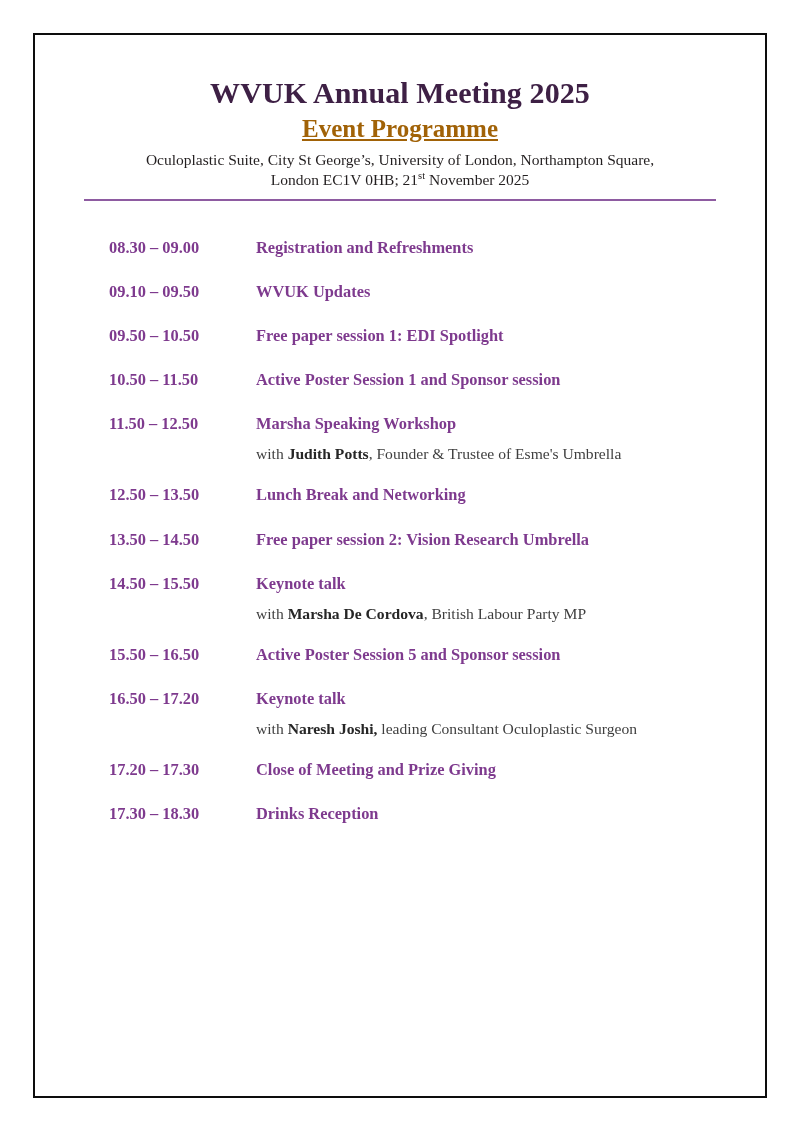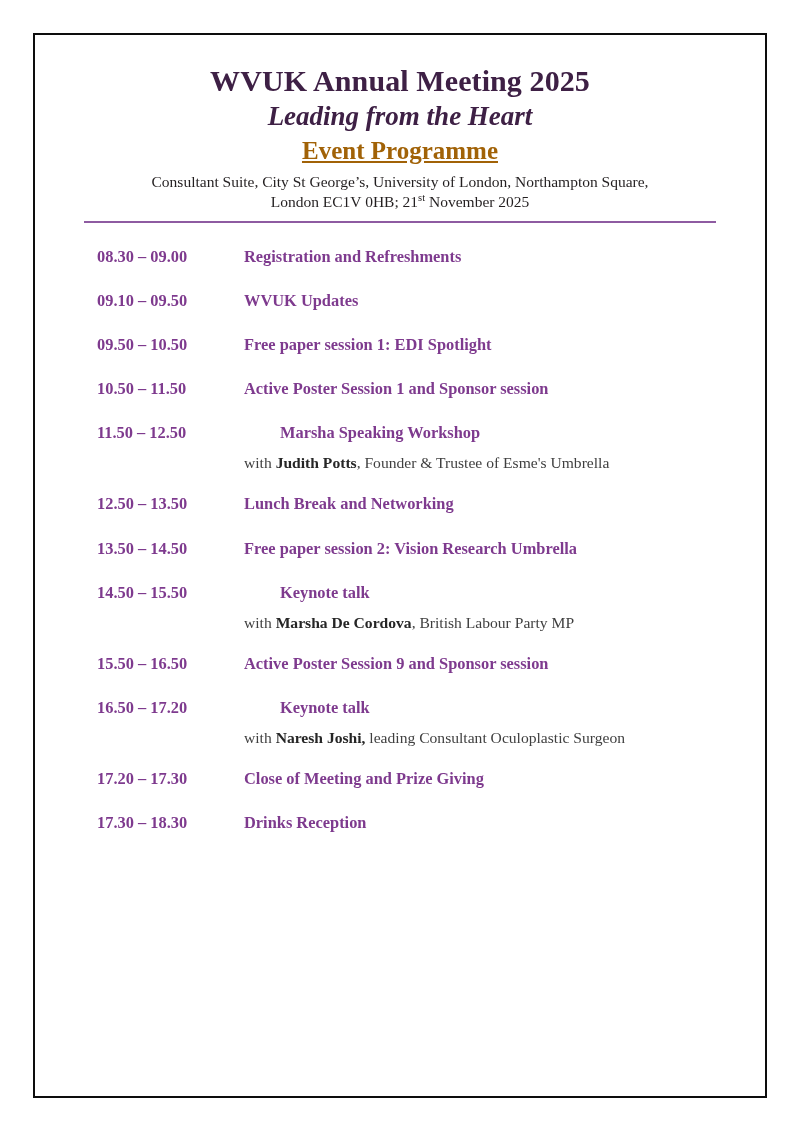--- a/index.html
+++ b/index.html
@@ -26,21 +26,21 @@
     box-sizing: border-box;
     border: 2px solid #0d0d0d;
     background: #ffffff;
   }
 
   .page-inner {
     position: relative;
     width: 100%;
     height: 100%;
     box-sizing: border-box;
-    padding: 0;
+    padding: 12px;
   }
 
   
   .header {
     padding-top: 29px;
     text-align: center;
   }
   .doc-title {
     font-size: 30px;
     font-weight: bold;
@@ -82,32 +82,31 @@
 
   .rule {
     width: 632px;
     height: 2px;
     background: #8e5ba1;
     margin: 8px auto 0 auto;
   }
 
   
   .schedule {
-    margin-top: 24px;
+    margin-top: 37px;
     padding-left: 62px;
     padding-right: 20px;
   }
   .row {
     display: flex;
     align-items: baseline;
     margin-bottom: 24.2px;
   }
   .row.has-sub {
     margin-bottom: 13px;
-    gap: 36px;
   }
   .time {
     width: 147px;
     flex: 0 0 147px;
     font-size: 16.4px;
     font-weight: bold;
     color: #7e3a8e;
     white-space: nowrap;
   }
   .desc {
@@ -132,24 +131,23 @@
   }
 </style>
 </head>
 <body>
 
 <div class="page">
   <div class="page-inner">
 
     <div class="header">
       <h1 class="doc-title">WVUK Annual Meeting 2025</h1>
-      <div class="doc-subtitle">Leading from the Heart</div>
       <div class="doc-section-title">Event Programme</div>
       <div class="venue">
-        <span>Consultant Suite, City St George’s, University of London, Northampton Square,</span><br>
+        <span>Oculoplastic Suite, City St George’s, University of London, Northampton Square,</span><br>
         <span>London EC1V 0HB; 21</span><span class="sup">st</span><span> November 2025</span>
       </div>
       <div class="rule"></div>
     </div>
 
     <div class="schedule" id="schedule-list">
         <div class="row">
           <div class="time">08.30 – 09.00</div>
           <div class="desc">Registration and Refreshments</div>
         </div>
@@ -178,21 +176,21 @@
           <div class="time">13.50 – 14.50</div>
           <div class="desc">Free paper session 2: Vision Research Umbrella</div>
         </div>
         <div class="row has-sub">
           <div class="time">14.50 – 15.50</div>
           <div class="desc">Keynote talk</div>
         </div>
         <div class="subrow"><span class="sub"><span>with </span><b>Marsha De Cordova</b><span>, British Labour Party MP</span></span></div>
         <div class="row">
           <div class="time">15.50 – 16.50</div>
-          <div class="desc">Active Poster Session 9 and Sponsor session</div>
+          <div class="desc">Active Poster Session 5 and Sponsor session</div>
         </div>
         <div class="row has-sub">
           <div class="time">16.50 – 17.20</div>
           <div class="desc">Keynote talk</div>
         </div>
         <div class="subrow"><span class="sub"><span>with </span><b>Naresh Joshi,</b><span> leading Consultant Oculoplastic Surgeon</span></span></div>
         <div class="row">
           <div class="time">17.20 – 17.30</div>
           <div class="desc">Close of Meeting and Prize Giving</div>
         </div>

